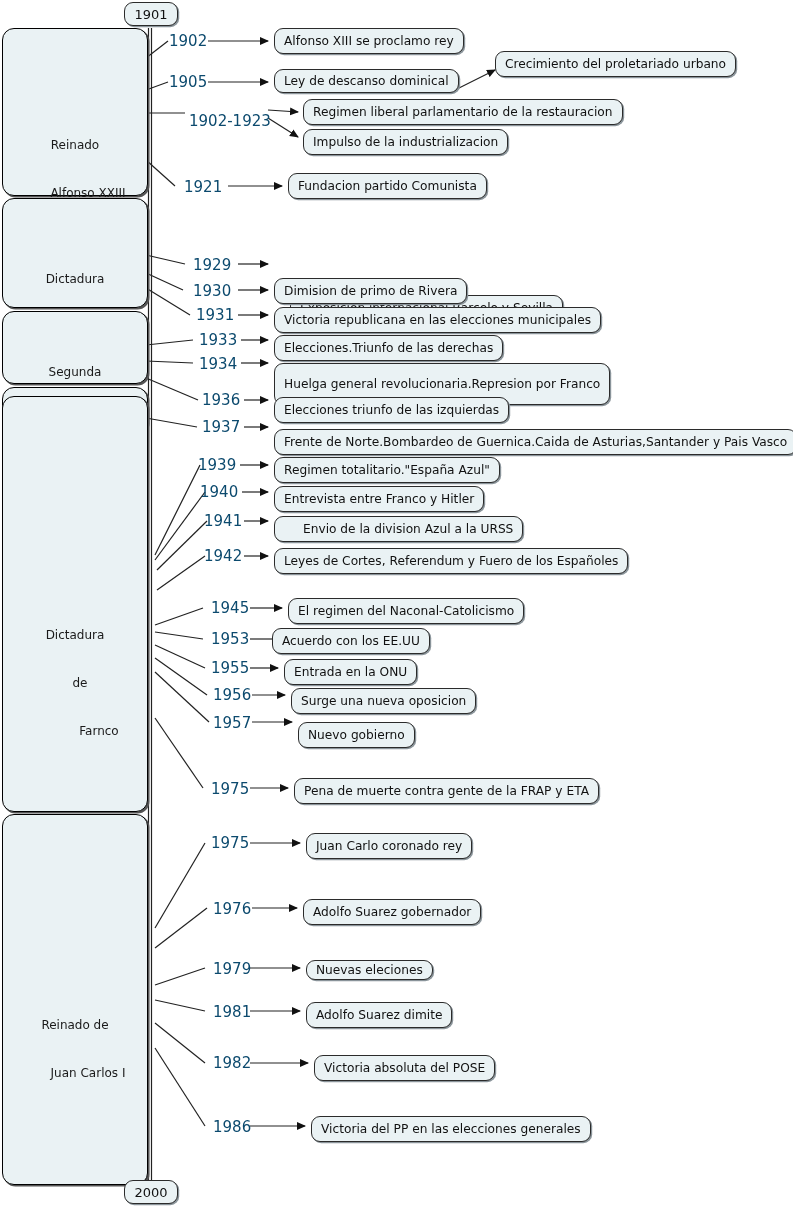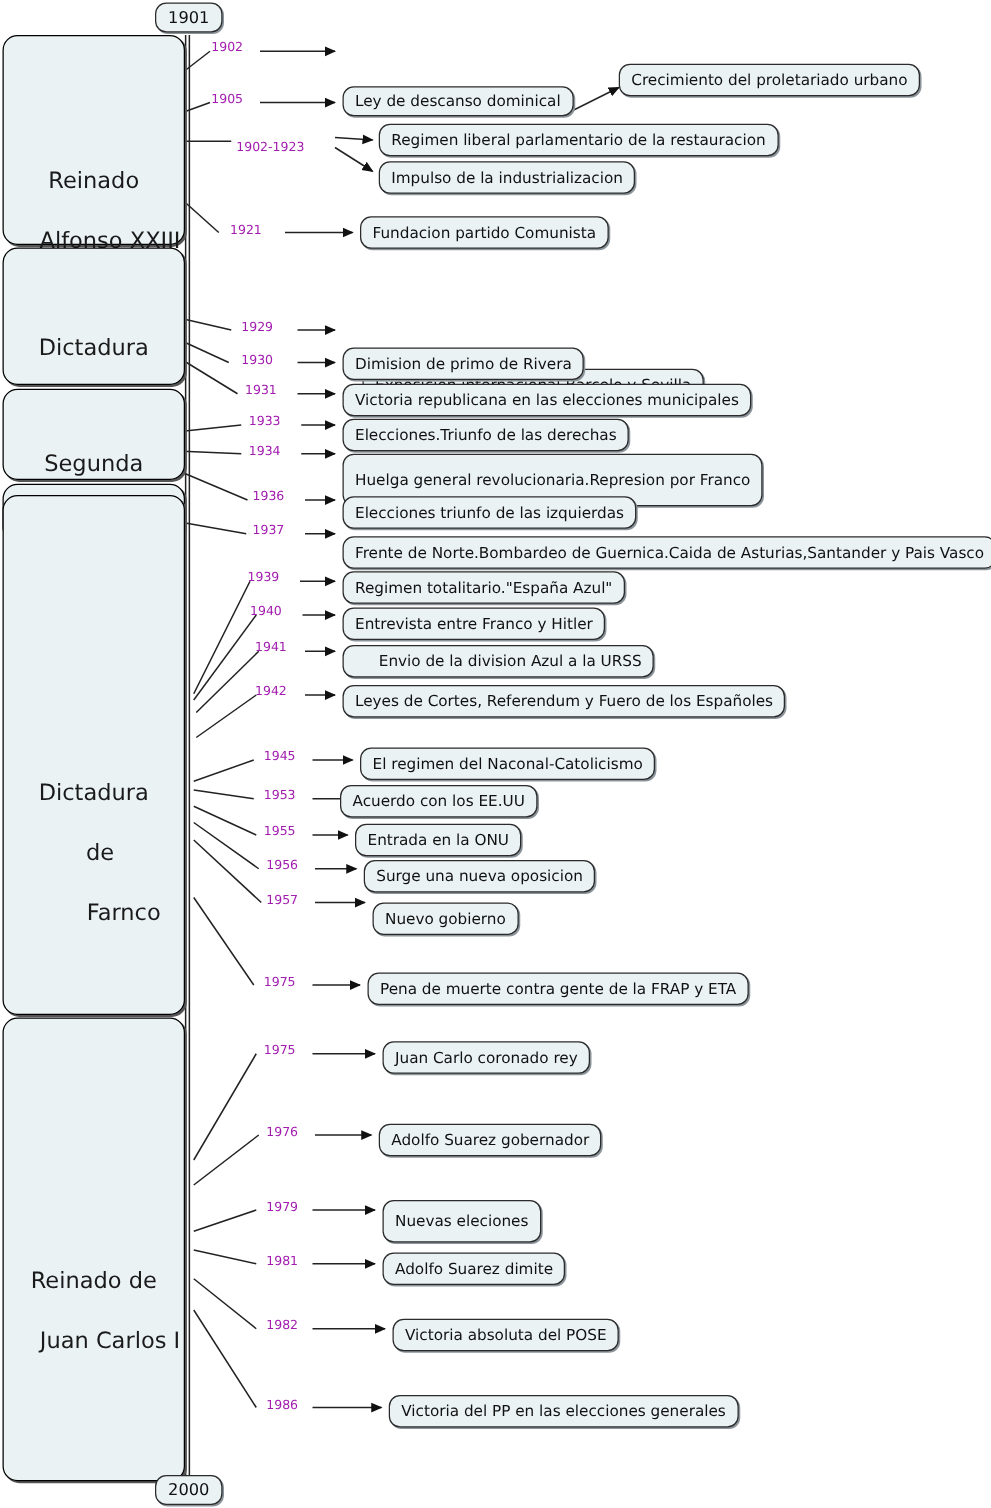--- a/index.html
+++ b/index.html
@@ -11,21 +11,21 @@
     position:absolute;
     background:#eaf2f4;
     border:1.6px solid #000;
     border-radius:12px;
     box-sizing:border-box;
     box-shadow:1.5px 1.5px 0 #555;
   }
   .era-label{
     position:absolute;
     left:0;right:0;
-    font-size:18px;
+    font-size:12px;
     color:#1a1a1a;
     line-height:16px;
     text-align:center;
     white-space:pre;
   }
   .era-label .l1{display:block;}
   .era-label .l2{display:block;}
   .era-label .l3{display:block;}
 
   .evt{
@@ -53,22 +53,22 @@
     font-size:13px;
     color:#111;
     display:flex;
     align-items:center;
     justify-content:center;
     box-shadow:1.2px 1.2px 0 #8a949a;
   }
 
   .yr{
     position:absolute;
-    font-size:10px;
-    color:#a21caf;
+    font-size:15px;
+    color:#0c4a6e;
     white-space:nowrap;
     line-height:1;
   }
 </style>
 </head>
 <body>
 
 <div id="stage">
 
   <svg id="wires" viewBox="0 0 793 1206">
@@ -220,20 +220,23 @@
   <div class="yr" style="left:213px;top:688px;">1956</div>
   <div class="yr" style="left:213px;top:716px;">1957</div>
   <div class="yr" style="left:211px;top:782px;">1975</div>
   <div class="yr" style="left:211px;top:836px;">1975</div>
   <div class="yr" style="left:213px;top:902px;">1976</div>
   <div class="yr" style="left:213px;top:962px;">1979</div>
   <div class="yr" style="left:213px;top:1005px;">1981</div>
   <div class="yr" style="left:213px;top:1056px;">1982</div>
   <div class="yr" style="left:213px;top:1120px;">1986</div>
 
+  <div class="evt" style="left:274px;top:28px;height:26px;">
+      <span>Alfonso XIII se proclamo rey</span>
+    </div>
 
   <div class="evt" style="left:495px;top:51px;height:26px;">
       <span>Crecimiento del proletariado urbano</span>
     </div>
 
   <div class="evt" style="left:274px;top:69px;height:24px;">
       <span>Ley de descanso dominical</span>
     </div>
 
   <div class="evt" style="left:303px;top:99px;height:26px;">
@@ -317,21 +320,21 @@
     </div>
 
   <div class="evt" style="left:306px;top:833px;height:26px;">
       <span>Juan Carlo coronado rey</span>
     </div>
 
   <div class="evt" style="left:303px;top:899px;height:26px;">
       <span>Adolfo Suarez gobernador</span>
     </div>
 
-  <div class="evt" style="left:306px;top:960px;height:34px;">
+  <div class="evt" style="left:306px;top:960px;height:20px;">
       <span>Nuevas eleciones</span>
     </div>
 
   <div class="evt" style="left:306px;top:1002px;height:26px;">
       <span>Adolfo Suarez dimite</span>
     </div>
 
   <div class="evt" style="left:314px;top:1055px;height:26px;">
       <span>Victoria absoluta del POSE</span>
     </div>

